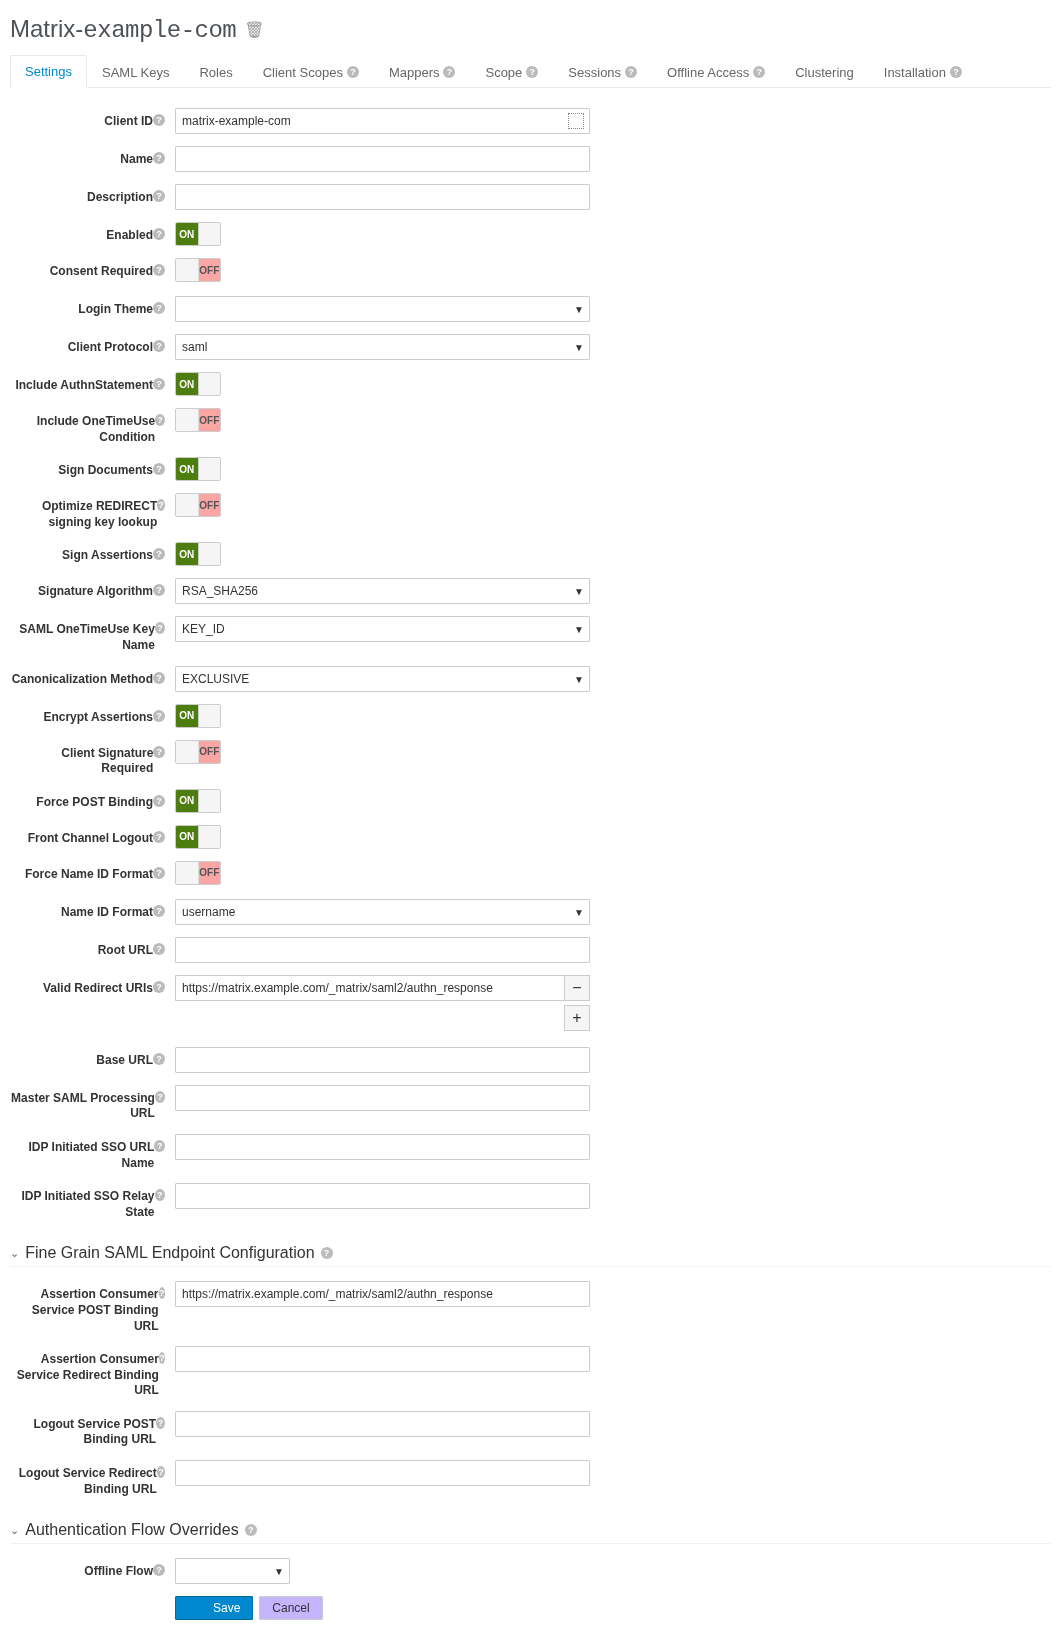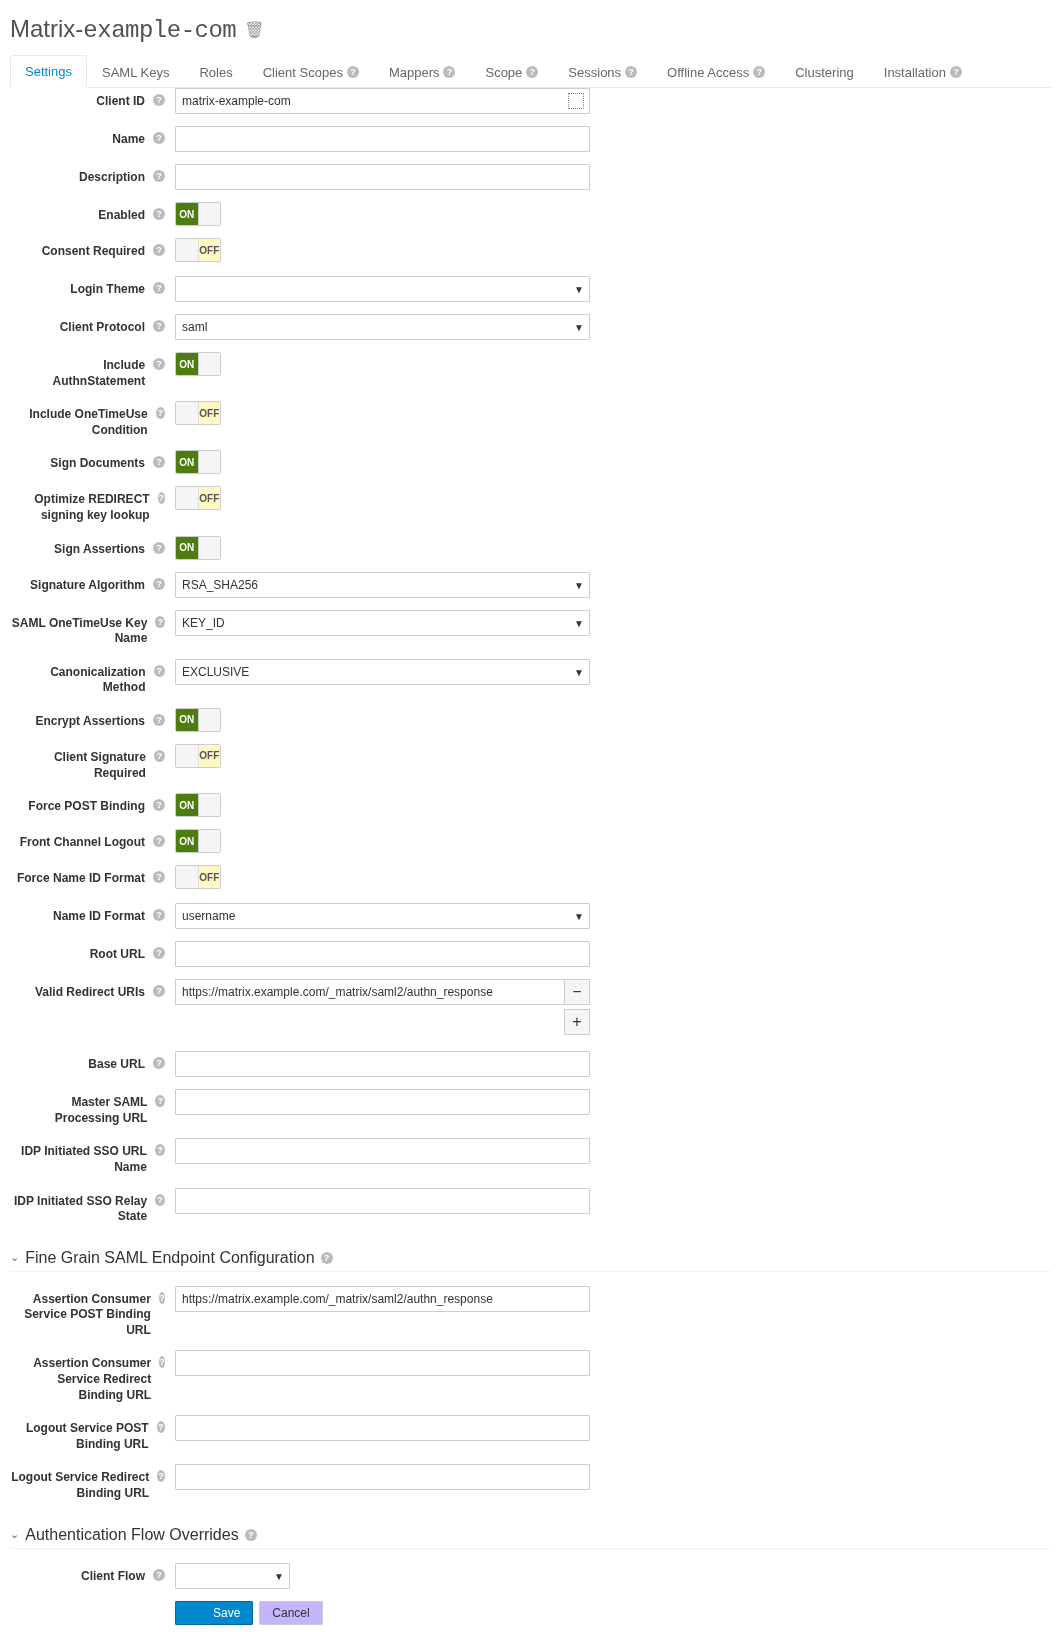--- a/index.html
+++ b/index.html
@@ -17,20 +17,21 @@
     margin: 0 0 10px 0;
     display: flex;
     align-items: center;
     gap: 8px;
   }
   h1 .mono { font-family: "Courier New", monospace; letter-spacing: -0.5px; font-weight: 500; }
   .trash-icon { font-size: 16px; color: #999; cursor: pointer; }
   .tabs {
     display: flex;
     border-bottom: 1px solid #e9e9e9;
+    margin-bottom: 20px;
     padding-left: 0;
   }
   .tab {
     padding: 8px 14px;
     color: #666;
     font-size: 13px;
     cursor: pointer;
     border: 1px solid transparent;
     border-bottom: none;
     display: flex;
@@ -68,21 +69,21 @@
     text-align: right;
     padding-right: 10px;
     font-size: 12px;
     font-weight: 600;
     color: #333;
     line-height: 1.3;
     padding-top: 6px;
     display: flex;
     justify-content: flex-end;
     align-items: flex-start;
-    gap: 8px;
+    gap: 0;
   }
   .form-label .txt { text-align: right; }
   .form-control-wrap { flex: 0 0 415px; }
   .form-control-wrap.narrow { flex: 0 0 115px; }
   input[type=text], select {
     width: 100%;
     height: 26px;
     padding: 2px 6px;
     font-size: 12px;
     border: 1px solid #ccc;
@@ -116,21 +117,21 @@
   }
   .toggle .seg {
     flex: 1;
     display: flex;
     align-items: center;
     justify-content: center;
   }
   .toggle.on .seg.on-seg { background: #4d7c0f; color: #fff; }
   .toggle.on .seg.off-seg { background: #f5f5f5; color: #f5f5f5; }
   .toggle.off .seg.on-seg { background: #f5f5f5; color: #f5f5f5; }
-  .toggle.off .seg.off-seg { background: #fef9c3; color: #555; border-left: 1px solid #ddd; text-align: center; }
+  .toggle.off .seg.off-seg { background: #fca5a5; color: #555; border-left: 1px solid #ddd; text-align: center; }
   .toggle.on .seg.off-seg { border-left: 1px solid #ccc; }
   .toggle.off .seg.on-seg { border-right: none; }
   .uri-row { display: flex; gap: 0; margin-bottom: 4px; }
   .uri-row input { flex: 1; border-right: none; border-radius: 1px 0 0 1px; }
   .uri-btn {
     width: 26px; height: 26px; border: 1px solid #ccc; background: #f5f5f5;
     display: flex; align-items: center; justify-content: center; cursor: pointer;
     font-size: 16px; color: #333; box-sizing: border-box;
   }
   .section-head {
@@ -479,21 +480,21 @@
 
 <div class="section-head">
   <span class="chev">⌄</span>
   <span>Authentication Flow Overrides</span>
   <span class="help-icon">?</span>
 </div>
 
 <div id="form-auth">
     <div class="form-row">
       <div class="form-label">
-        <span class="txt">Client Flow</span>
+        <span class="txt">Offline Flow</span>
         <span class="help-icon">?</span>
       </div>
       <div class="form-control-wrap select-wrap narrow"><select><option></option></select><span class="select-arrow">▼</span></div>
     </div>
   </div>
 
 <div class="actions">
   <button class="btn primary">Save</button>
   <button class="btn">Cancel</button>
 </div>

